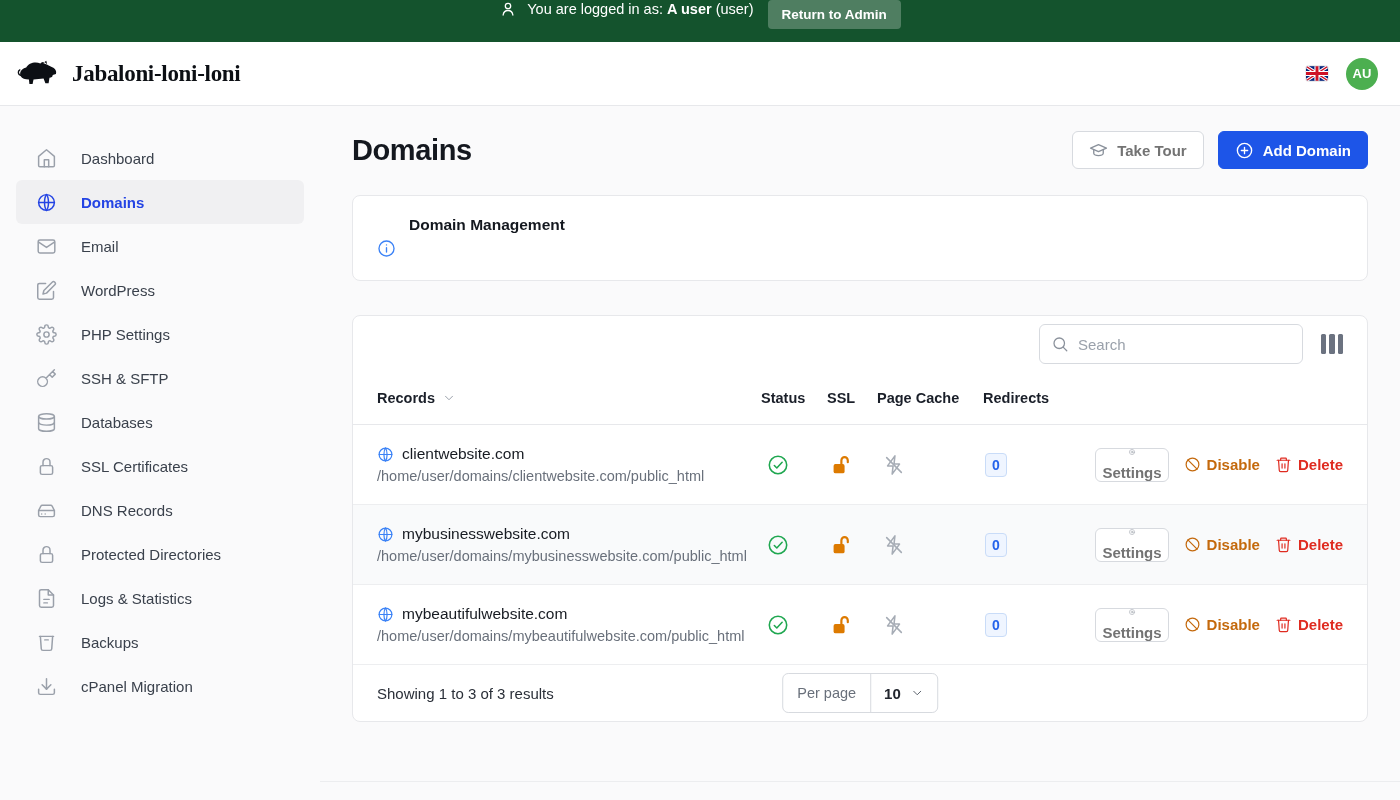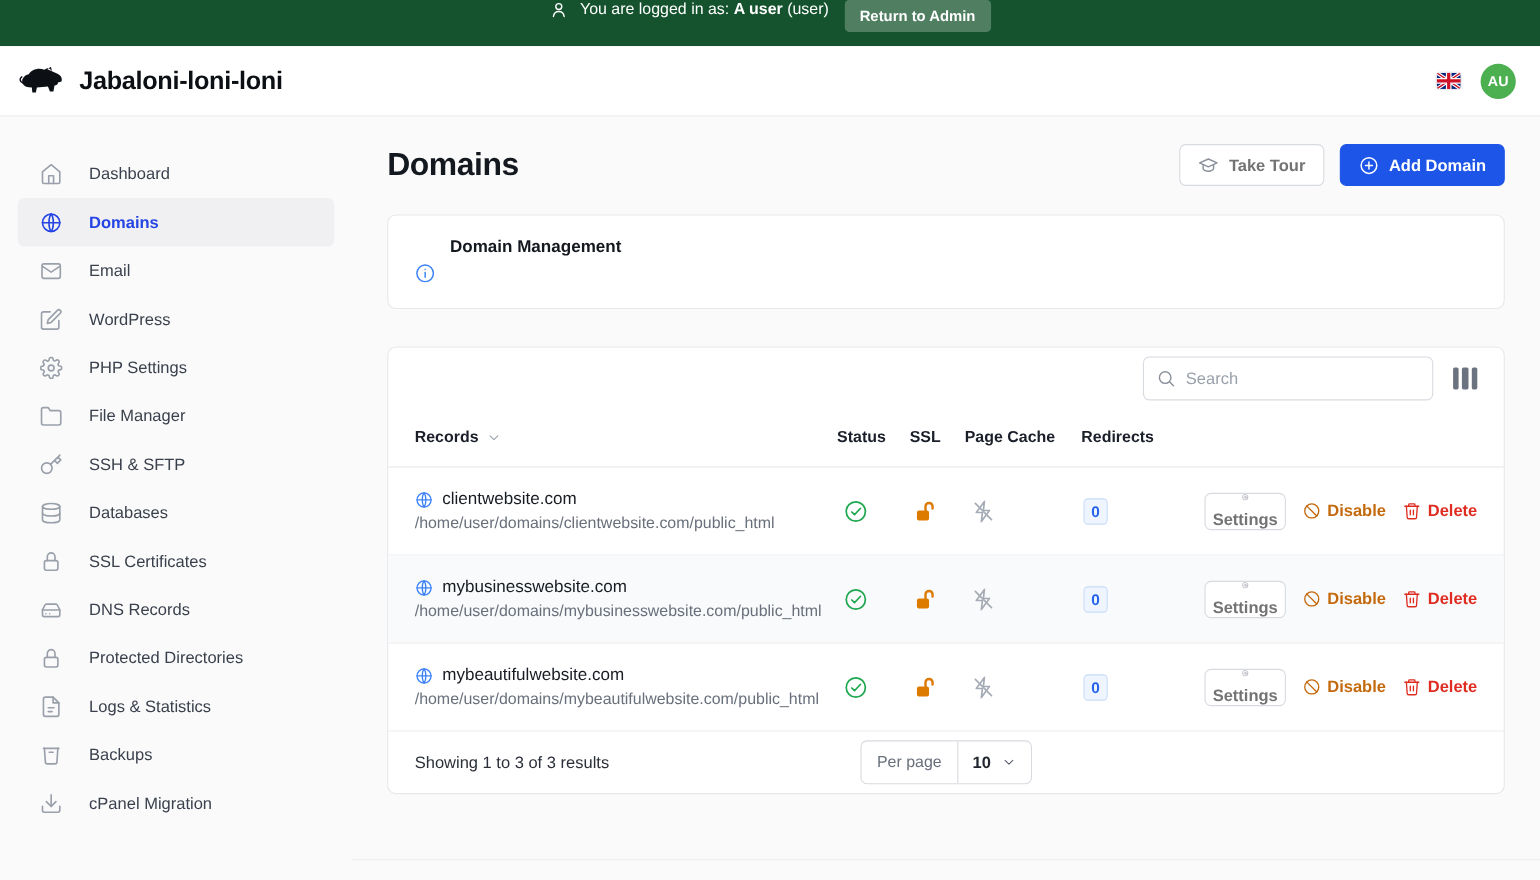--- a/index.html
+++ b/index.html
@@ -7,21 +7,21 @@
 
   
   .banner { height:42px; background:#14532d; display:flex; align-items:flex-start; justify-content:center; gap:14px; color:#FFFFFF; font-size:14.5px; }
   .banner .msg { display:flex; align-items:center; gap:10px; }
   .banner b { font-weight:700; }
   .banner .return-btn { background:rgba(255,255,255,0.25); border:none; color:#FFFFFF; font-size:13.5px; font-weight:600; padding:7px 14px; border-radius:4px; cursor:pointer; font-family:inherit; }
 
   
   .header { height:64px; background:#FFFFFF; border-bottom:1px solid #E7E8EB; display:flex; align-items:center; padding:0 22px 0 16px; }
   .brand { display:flex; align-items:center; gap:10px; cursor:pointer; }
-  .brand-title { font-size:23px; font-weight:800; letter-spacing:-0.3px; color:#0C0F14; }
+  .brand-title { font-size:23px; font-weight:800; letter-spacing:-0.3px; color:#0C0F14;font-family:Liberation Serif, serif; }
   .header-right { margin-left:auto; display:flex; align-items:center; gap:18px; }
   .flag-wrap { width:22px; height:15px; border-radius:3px; overflow:hidden; cursor:pointer; box-shadow:0 0 0 1px rgba(0,0,0,0.08); }
   .avatar { width:32px; height:32px; border-radius:50%; background:#4CAF50; color:#fff; font-size:13px; font-weight:700; display:flex; align-items:center; justify-content:center; cursor:pointer; }
 
   
   .body-wrap { display:flex; height:694px; }
   .sidebar { width:320px; flex:0 0 320px; padding-top:30px; background:#FAFAFB; }
   .nav-item { height:44px; margin:0 16px 0 16px; display:flex; align-items:center; gap:24px; padding-left:20px; border-radius:6px; cursor:pointer; font-size:15px; color:#3A414C; }
   .nav-item .nav-icon { width:21px; height:21px; color:#9AA0AA; flex:0 0 21px; }
   .nav-item.active { background:#F0F0F2; color:#2444E4; font-weight:600; }
@@ -158,26 +158,20 @@
     </div>
     <div class="nav-item">
       <svg class="stroke nav-icon" viewBox="0 0 24 24">
           <circle cx="12" cy="12" r="3"></circle>
           <path d="M19.4 15a1.65 1.65 0 0 0 .33 1.82l.06.06a2 2 0 0 1 0 2.83 2 2 0 0 1-2.83 0l-.06-.06a1.65 1.65 0 0 0-1.82-.33 1.65 1.65 0 0 0-1 1.51V21a2 2 0 0 1-2 2 2 2 0 0 1-2-2v-.09A1.65 1.65 0 0 0 9 19.4a1.65 1.65 0 0 0-1.82.33l-.06.06a2 2 0 0 1-2.83 0 2 2 0 0 1 0-2.83l.06-.06a1.65 1.65 0 0 0 .33-1.82 1.65 1.65 0 0 0-1.51-1H3a2 2 0 0 1-2-2 2 2 0 0 1 2-2h.09A1.65 1.65 0 0 0 4.6 9a1.65 1.65 0 0 0-.33-1.82l-.06-.06a2 2 0 0 1 0-2.83 2 2 0 0 1 2.83 0l.06.06a1.65 1.65 0 0 0 1.82.33H9a1.65 1.65 0 0 0 1-1.51V3a2 2 0 0 1 2-2 2 2 0 0 1 2 2v.09a1.65 1.65 0 0 0 1 1.51 1.65 1.65 0 0 0 1.82-.33l.06-.06a2 2 0 0 1 2.83 0 2 2 0 0 1 0 2.83l-.06.06a1.65 1.65 0 0 0-.33 1.82V9a1.65 1.65 0 0 0 1.51 1H21a2 2 0 0 1 2 2 2 2 0 0 1-2 2h-.09a1.65 1.65 0 0 0-1.51 1z"></path>
         </svg>
       <span>PHP Settings</span>
     </div>
     <div class="nav-item">
       <svg class="stroke nav-icon" viewBox="0 0 24 24">
-          <path d="M22 19a2 2 0 0 1-2 2H4a2 2 0 0 1-2-2V5a2 2 0 0 1 2-2h5l2 3h9a2 2 0 0 1 2 2z"></path>
-        </svg>
-      <span>File Manager</span>
-    </div>
-    <div class="nav-item">
-      <svg class="stroke nav-icon" viewBox="0 0 24 24">
           <path d="M21 2l-2 2m-7.61 7.61a5.5 5.5 0 1 1-7.78 7.78 5.5 5.5 0 0 1 7.78-7.78zm0 0L15.5 7.5m0 0l3 3L22 7l-3-3m-3.5 3.5L19 4"></path>
         </svg>
       <span>SSH &amp; SFTP</span>
     </div>
     <div class="nav-item">
       <svg class="stroke nav-icon" viewBox="0 0 24 24">
           <ellipse cx="12" cy="5" rx="9" ry="3"></ellipse>
           <path d="M21 12c0 1.66-4 3-9 3s-9-1.34-9-3"></path>
           <path d="M3 5v14c0 1.66 4 3 9 3s9-1.34 9-3V5"></path>
         </svg>

